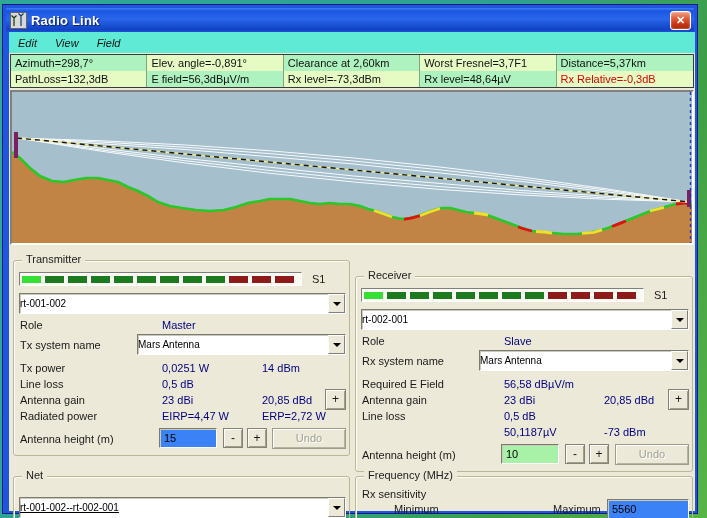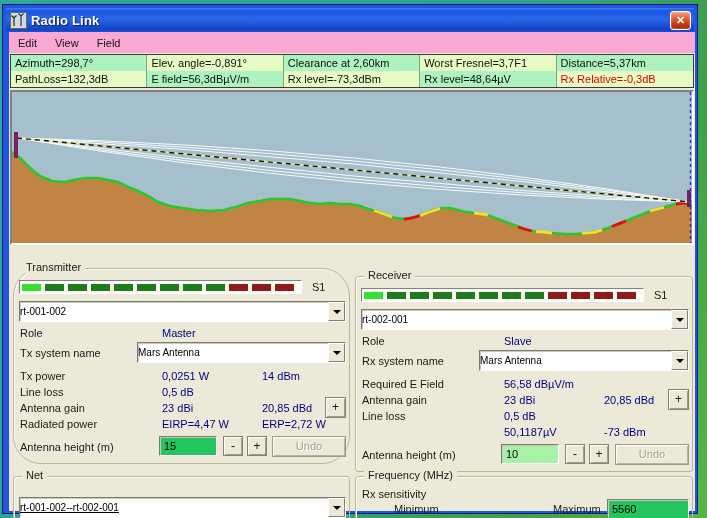--- a/index.html
+++ b/index.html
@@ -23,21 +23,21 @@
   .title-text { color:#fff; font-size:13px; font-weight:bold; letter-spacing:0.2px;
     text-shadow:1px 1px 1px rgba(0,0,50,.65); }
   .close-btn { margin-left:auto; width:21px; height:19px; border:1px solid #fff; border-radius:3px;
     background:linear-gradient(180deg,#f0a088 0%,#e15a33 40%,#c33314 75%,#a82808 100%);
     color:#fff; font-size:11px; font-weight:bold; text-align:center; line-height:17px;
     box-shadow:inset 0 0 2px rgba(255,255,255,.6); cursor:default; }
 
   .client { position:absolute; left:3px; top:24px; width:686px; height:479px;
     background:#ece9d8; }
   .menubar { position:absolute; left:0; top:0; width:100%; height:21px;
-    background:#f9a8d4; display:flex; align-items:center; font-size:11px; color:#111; }
+    background:#5eead4; display:flex; align-items:center; font-size:11px; color:#111;font-style:italic; }
   .menu-item { padding:3px 9px; }
 
   
   .statusgrid { position:absolute; left:1px; top:22px; width:684px; height:34px;
     border:1px solid #3a3a3a; display:grid;
     grid-template-columns:repeat(5,1fr); grid-template-rows:16px 16px; }
   .cell { font-size:11px; line-height:16px; padding-left:4px; color:#101010;
     border-right:1px solid #85a383; white-space:nowrap; overflow:hidden; }
   .cell:nth-child(5n) { border-right:none; }
   .cell.g { background:#aef2bf; }
@@ -69,21 +69,21 @@
   
   .combo { position:absolute; height:21px; background:#fff;
     border:1px solid; border-color:#7a7a6e #fff #fff #7a7a6e;
     box-shadow:inset 1px 1px 0 #c9c9bc; display:flex; align-items:stretch; }
   .combo .ctxt { flex:1; font-size:10px; line-height:19px; color:#000;
     white-space:nowrap; overflow:hidden; }
   .dd { width:17px; background:#ece9d8; border:1px solid; border-color:#fff #808080 #808080 #fff;
     display:flex; align-items:center; justify-content:center; }
   .dd::after { content:""; width:0; height:0; border-left:4px solid transparent;
     border-right:4px solid transparent; border-top:4px solid #000; }
-  .field { position:absolute; height:20px; background:#22c55e; border:1px solid;
+  .field { position:absolute; height:20px; background:#3b82f6; border:1px solid;
     border-color:#7a7a6e #fff #fff #7a7a6e; box-shadow:inset 1px 1px 0 #c9c9bc;
     font-size:11px; padding-left:4px; font-family:"Liberation Sans",sans-serif; color:#000; }
   .field.hl { background:#a8f2a8; }
   .pbtn { position:absolute; background:#ece9d8; border:1px solid #858473;
     box-shadow:inset 1px 1px 0 #fff, inset -1px -1px 0 #9f9d8c;
     font-size:12px; color:#1a1a1a; text-align:center; }
   .pbtn.small { width:21px; height:21px; line-height:19px; }
   .pbtn.tiny { width:20px; height:20px; line-height:18px; }
   .undo { position:absolute; width:74px; height:21px; background:#ece9d8; border:1px solid #9d9b8a;
     box-shadow:inset 1px 1px 0 #fff, inset -1px -1px 0 #b5b3a2;
@@ -154,21 +154,21 @@
             <path d="M5,46 Q342,102 678,110"></path>
           </g>
           <line x1="5" y1="46" x2="678" y2="110" stroke="#efe98a" stroke-width="1.4"></line>
           <line x1="5" y1="46" x2="678" y2="110" stroke="#151515" stroke-width="1.4" stroke-dasharray="5,4"></line>
           <rect x="2" y="40" width="4" height="26" fill="#7a1f5f"></rect>
           <rect x="675" y="98" width="4" height="17" fill="#7a1f5f"></rect>
           <line x1="678.5" y1="0" x2="678.5" y2="151" stroke="#2233cc" stroke-width="1.4" stroke-dasharray="3,3"></line>
         </svg>
       </div>
 
-      <div class="group" style="left:4px;top:236px;width:337px;height:196px;border-radius:28px;">
+      <div class="group" style="left:4px;top:228px;width:337px;height:196px;">
         <span class="gcap">Transmitter</span>
         <div class="sigbar">
             <span class="seg b"></span>
             <span class="seg g"></span>
             <span class="seg g"></span>
             <span class="seg g"></span>
             <span class="seg g"></span>
             <span class="seg g"></span>
             <span class="seg g"></span>
             <span class="seg g"></span>

